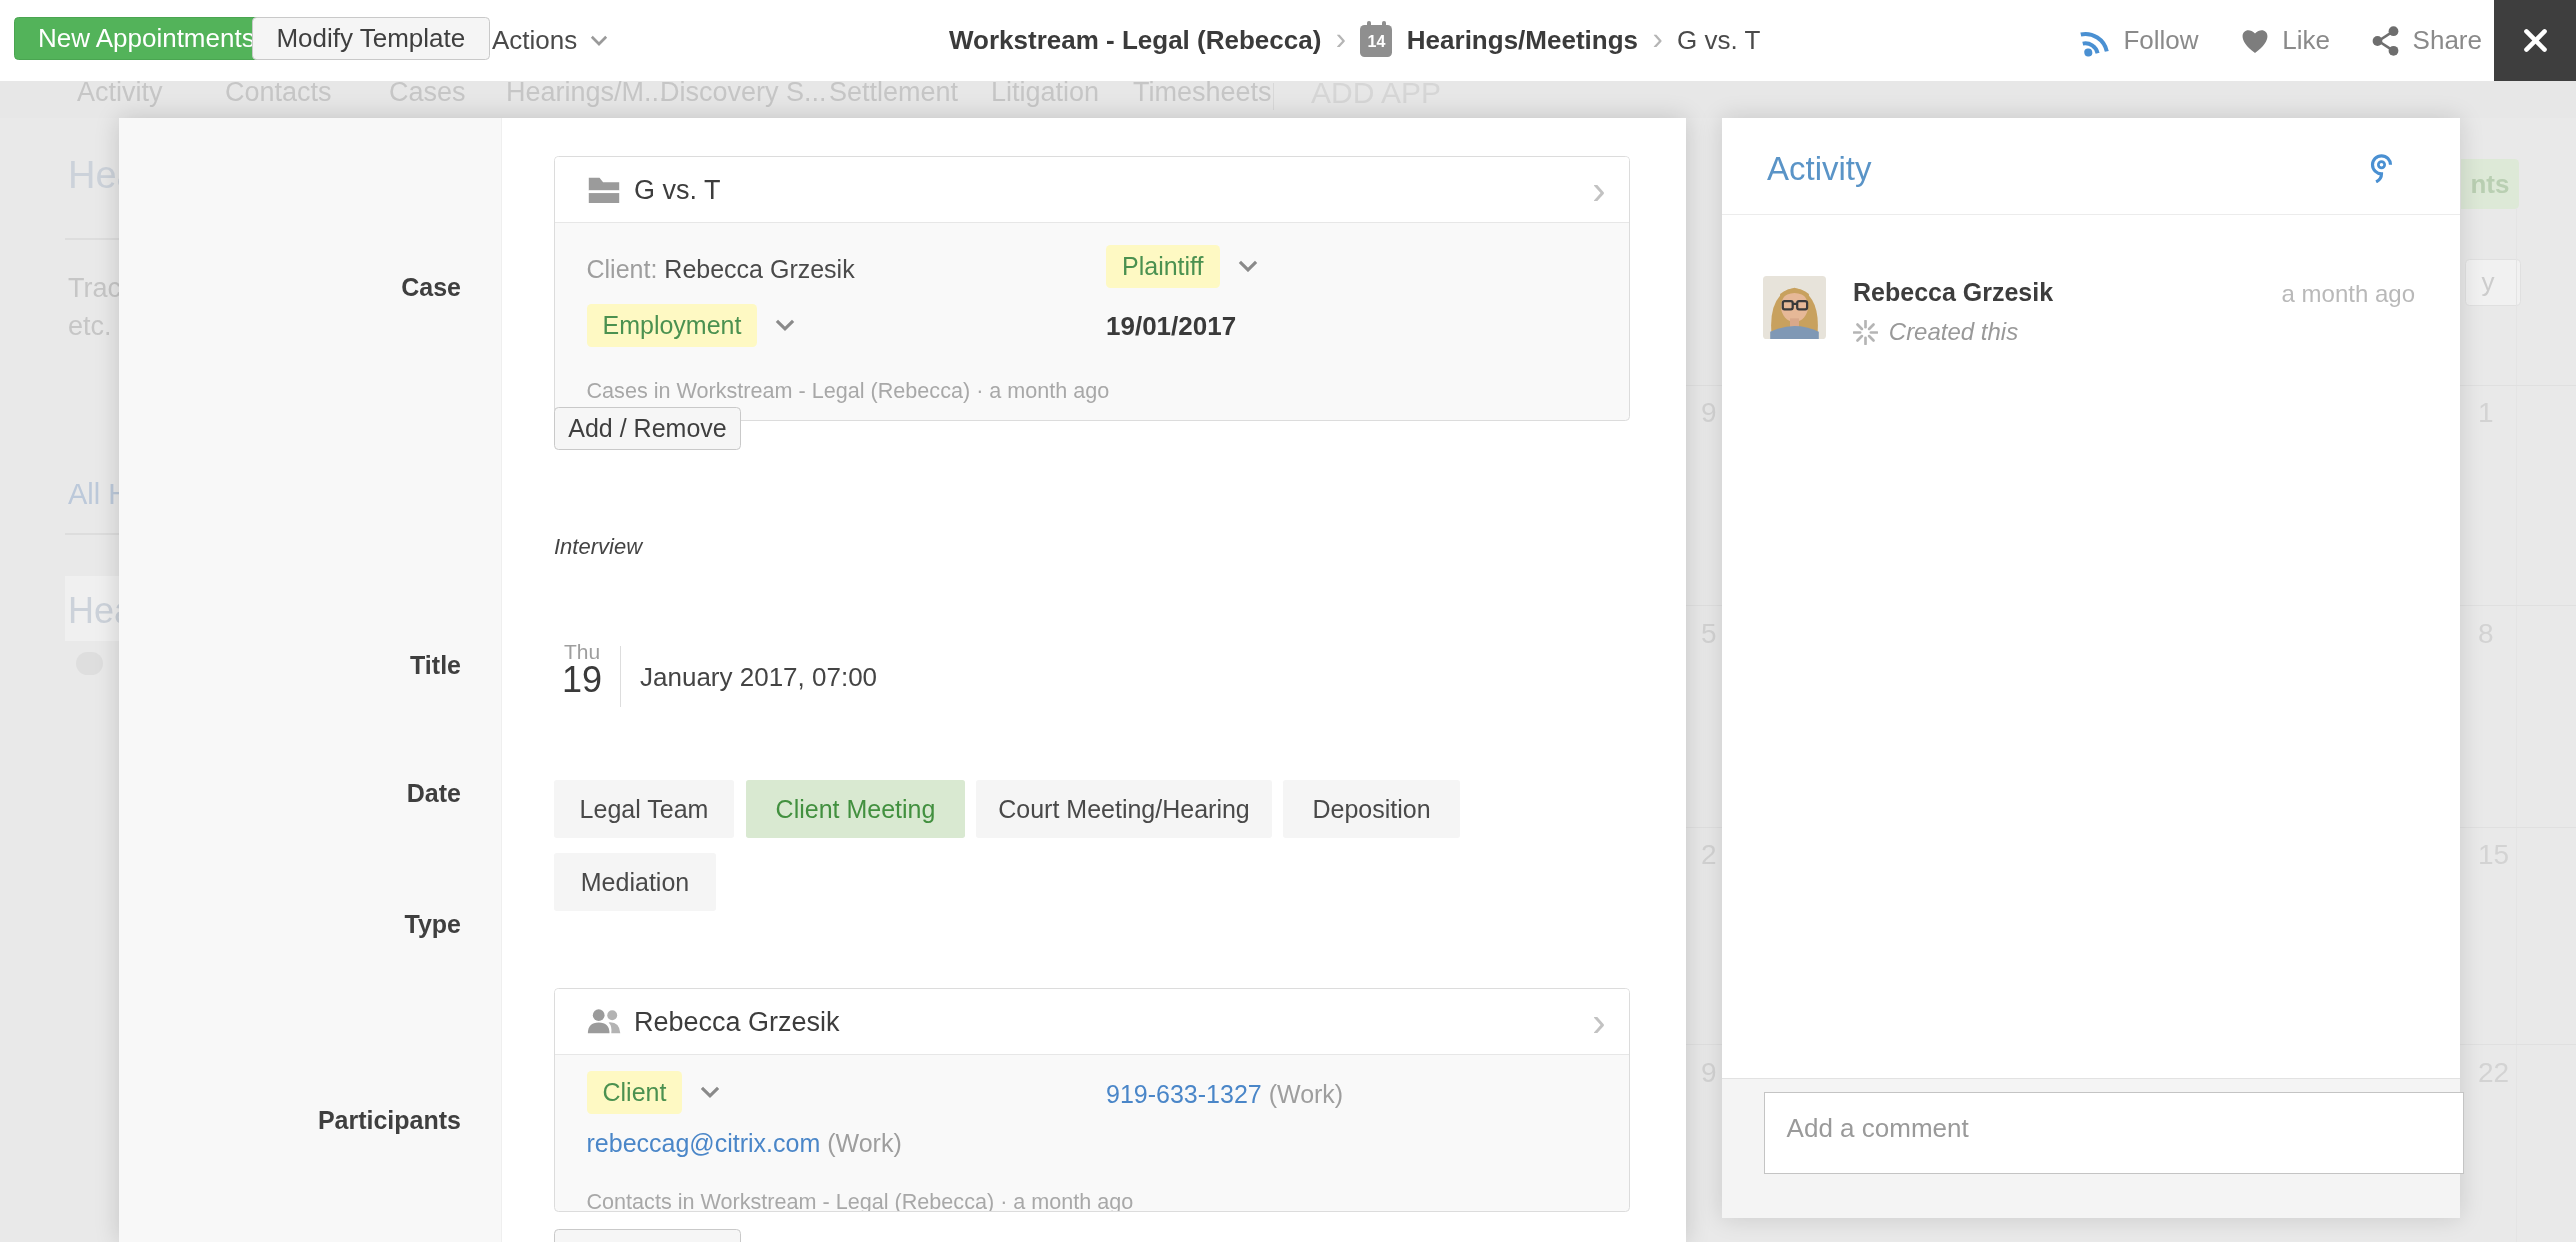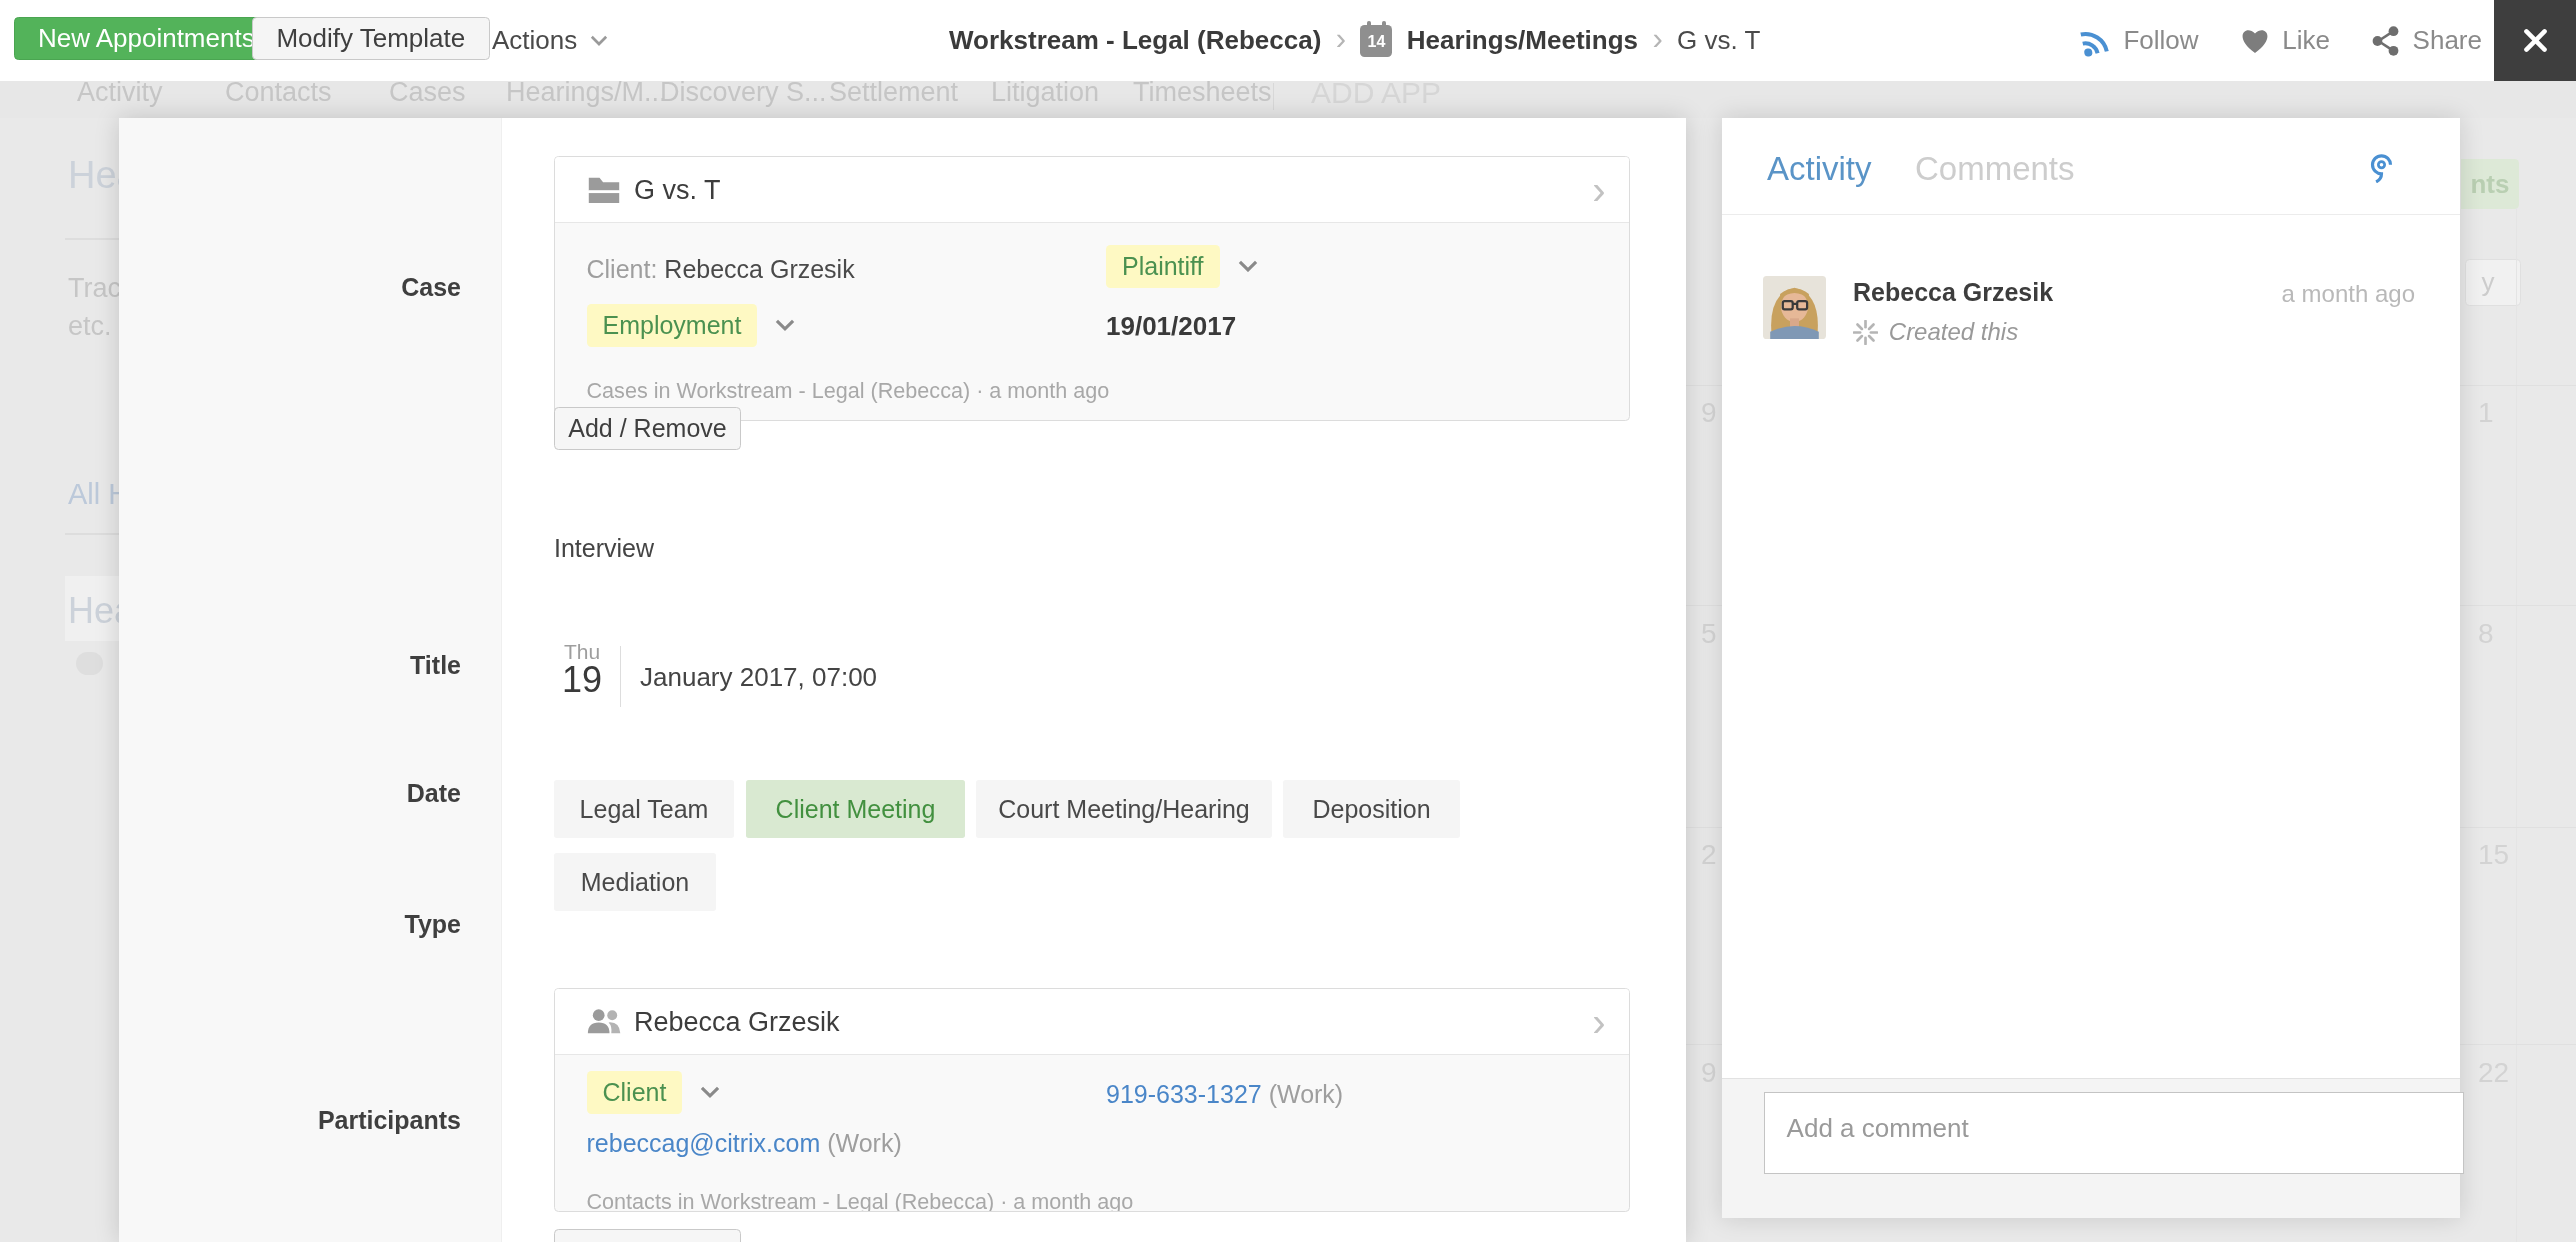--- a/index.html
+++ b/index.html
@@ -225,21 +225,21 @@
               <polyline points="2,2 11,11 20,2" fill="none" stroke="#8a8a8a" stroke-width="3.5"></polyline>
             </svg>
         </div>
         <div style="position:absolute; left:551px; top:88px; font-size:26px; font-weight:bold; color:#3a3a3a;">19/01/2017</div>
         <div class="card-footer" style="top:155px;">Cases in Workstream - Legal (Rebecca) · a month ago</div>
       </div>
     </div>
 
     <button class="btn-addremove" style="top:289px;">Add / Remove</button>
 
-    <div style="position:absolute; left:435px; top:416px; font-size:25px; color:#444;">Interview</div>
+    <div style="position:absolute; left:435px; top:416px; font-size:22px; color:#444;font-style:italic;">Interview</div>
 
     <div>
       <div style="position:absolute; left:438px; top:522px; width:50px; text-align:center; font-size:21px; color:#9e9e9e;">Thu</div>
       <div style="position:absolute; left:438px; top:541px; width:50px; text-align:center; font-size:36px; color:#3a3a3a;">19</div>
       <div style="position:absolute; left:501px; top:528px; width:0.9px; height:61px; background:#dddddd;"></div>
       <div style="position:absolute; left:521px; top:544px; font-size:26px; color:#444;">January 2017, 07:00</div>
     </div>
 
     <button class="type-btn" style="left:435px; top:662px; width:180px;">Legal Team</button>
     <button class="type-btn selected" style="left:627px; top:662px; width:219px;">Client Meeting</button>
@@ -276,21 +276,20 @@
         <div class="card-footer" style="top:118px;margin-top:16px;">Contacts in Workstream - Legal (Rebecca) · a month ago</div>
       </div>
     </div>
 
     <button class="btn-addremove" style="top:1111px; height:36px;"></button>
   </div>
 
   <div class="panel">
     <div class="panel-head">
       <div class="ptab ptab-activity">Activity</div>
-      <div class="ptab ptab-comments">Comments</div>
       <svg class="pin" width="27" height="31" viewBox="0 0 30 34">
         <path d="M25 14 a10 10 0 1 0 -10 10 c0 4 -2 7 -6 9" fill="none" stroke="#4a90d2" stroke-width="3.5"></path>
         <circle cx="15" cy="14" r="3.5" fill="none" stroke="#4a90d2" stroke-width="3"></circle>
       </svg>
     </div>
 
     <div class="avatar">
       <svg width="63" height="63" viewBox="0 0 70 70">
         <rect width="70" height="70" fill="#e7e3da"></rect>
         <path d="M10 70 Q4 20 35 13 Q66 20 60 70 Z" fill="#c8a15e"></path>

